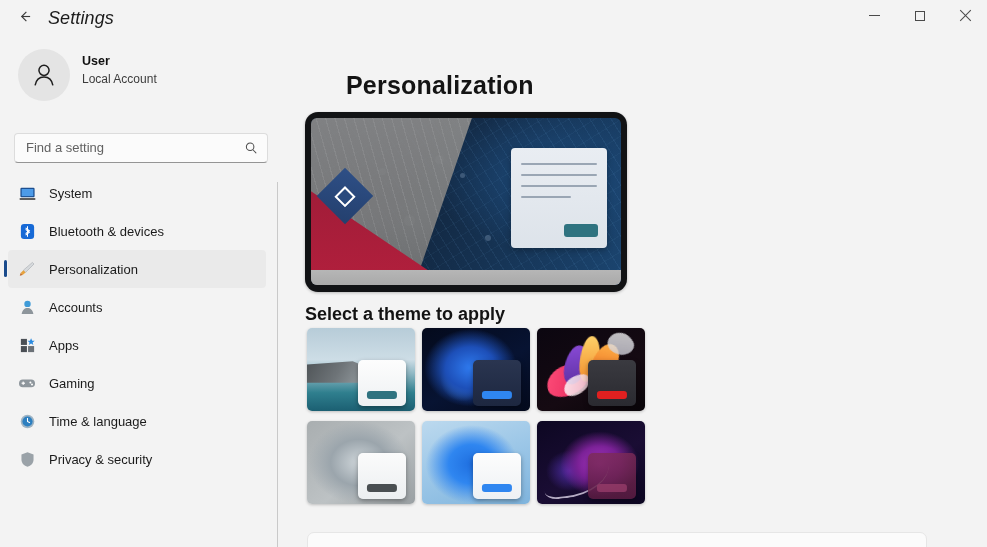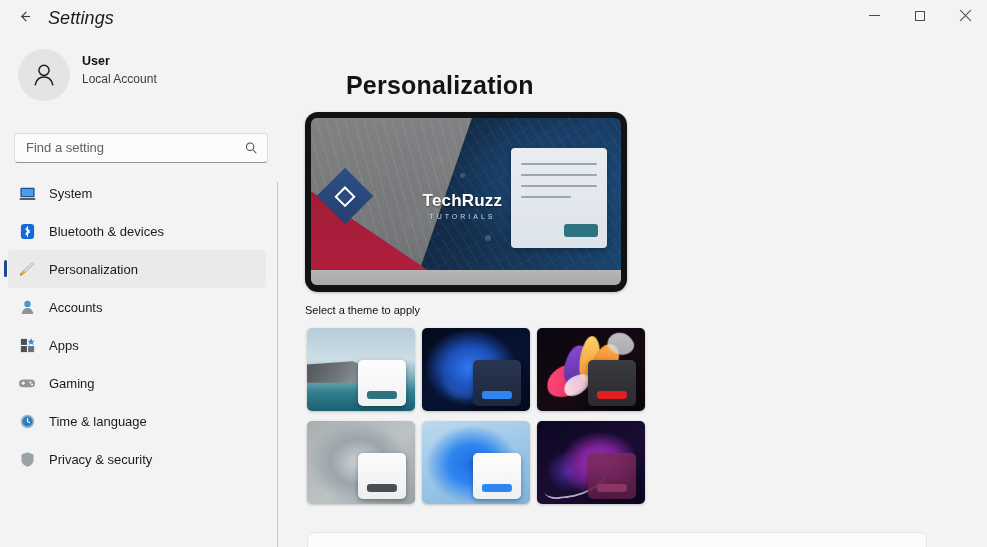--- a/index.html
+++ b/index.html
@@ -223,21 +223,21 @@
   
   #pv-taskbar {
     position: absolute; left: 0; bottom: 0;
     width: 100%; height: 9%;
     background: linear-gradient(180deg, #b6b6b6 0%, #a9a9a9 100%);
   }
 
   
   #theme-heading {
     position: absolute; left: 27px; top: 272px;
-    font-size: 11px; font-weight: normal; color: #131313;
+    font-size: 18px; font-weight: bold; color: #131313;
   }
   #theme-grid {
     position: absolute; left: 29px; top: 296px;
     display: grid;
     grid-template-columns: repeat(3, 108px);
     grid-template-rows: repeat(2, 83px);
     column-gap: 7px; row-gap: 10px;
   }
   .theme-tile {
     position: relative; width: 108px; height: 83px;
@@ -481,24 +481,20 @@
 
       <div id="grey-band">
         <div id="grey-band-tex"></div>
       </div>
       <div id="red-wedge"></div>
 
       <div id="logo-badge">
         <div id="logo-diamond"></div>
       </div>
 
-      <div id="watermark">
-        <div id="wm-main">TechRuzz</div>
-        <div id="wm-sub">TUTORIALS</div>
-      </div>
 
       <div id="pv-window">
         <div class="pv-line" style="top:15%;width:80%;"></div>
         <div class="pv-line" style="top:26%;width:80%;"></div>
         <div class="pv-line" style="top:37%;width:80%;"></div>
         <div class="pv-line" style="top:48%;width:52%;"></div>
         <div id="pv-btn"></div>
       </div>
 
       <div id="pv-taskbar"></div>

